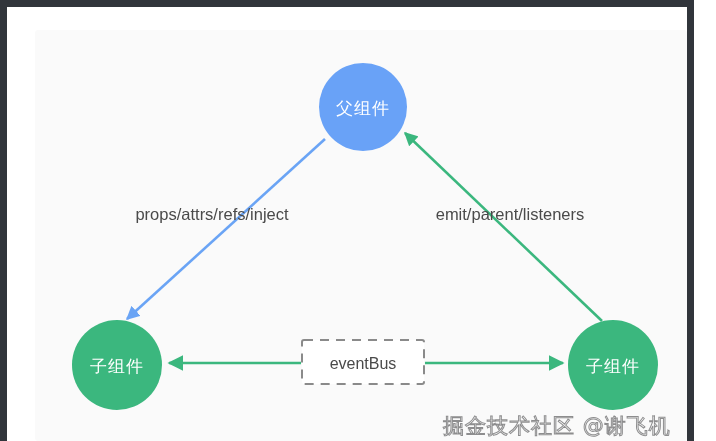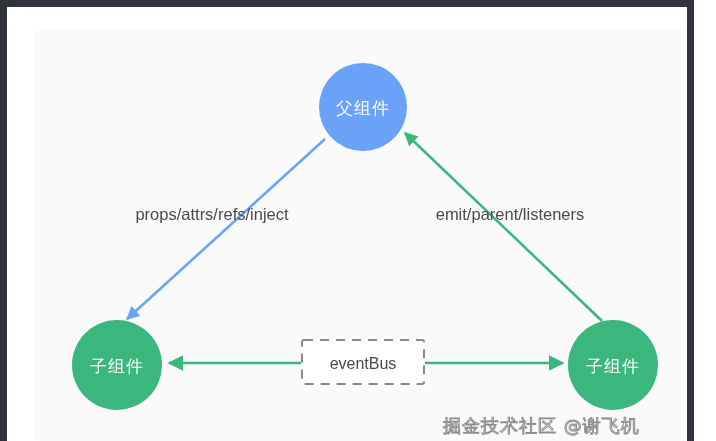--- a/index.html
+++ b/index.html
@@ -76,21 +76,21 @@
     left: 436px;
     top: 400px;
     width: 280px;
     height: 38px;
     display: flex;
     align-items: center;
     pointer-events: none;
   }
   #watermark-text {
     font-family: "DejaVu Sans", "Liberation Sans", sans-serif;
-    font-size: 18px;
+    font-size: 21px;
     letter-spacing: 1px;
     color: rgba(255,255,255,0.0);
     -webkit-text-stroke: 1px rgba(110,110,112,0.78);
     text-shadow: 0 1px 0 rgba(255,255,255,0.55);
     white-space: nowrap;
   }
   #watermark-ghost {
     position: absolute;
     left: 692px;
     top: 404px;

